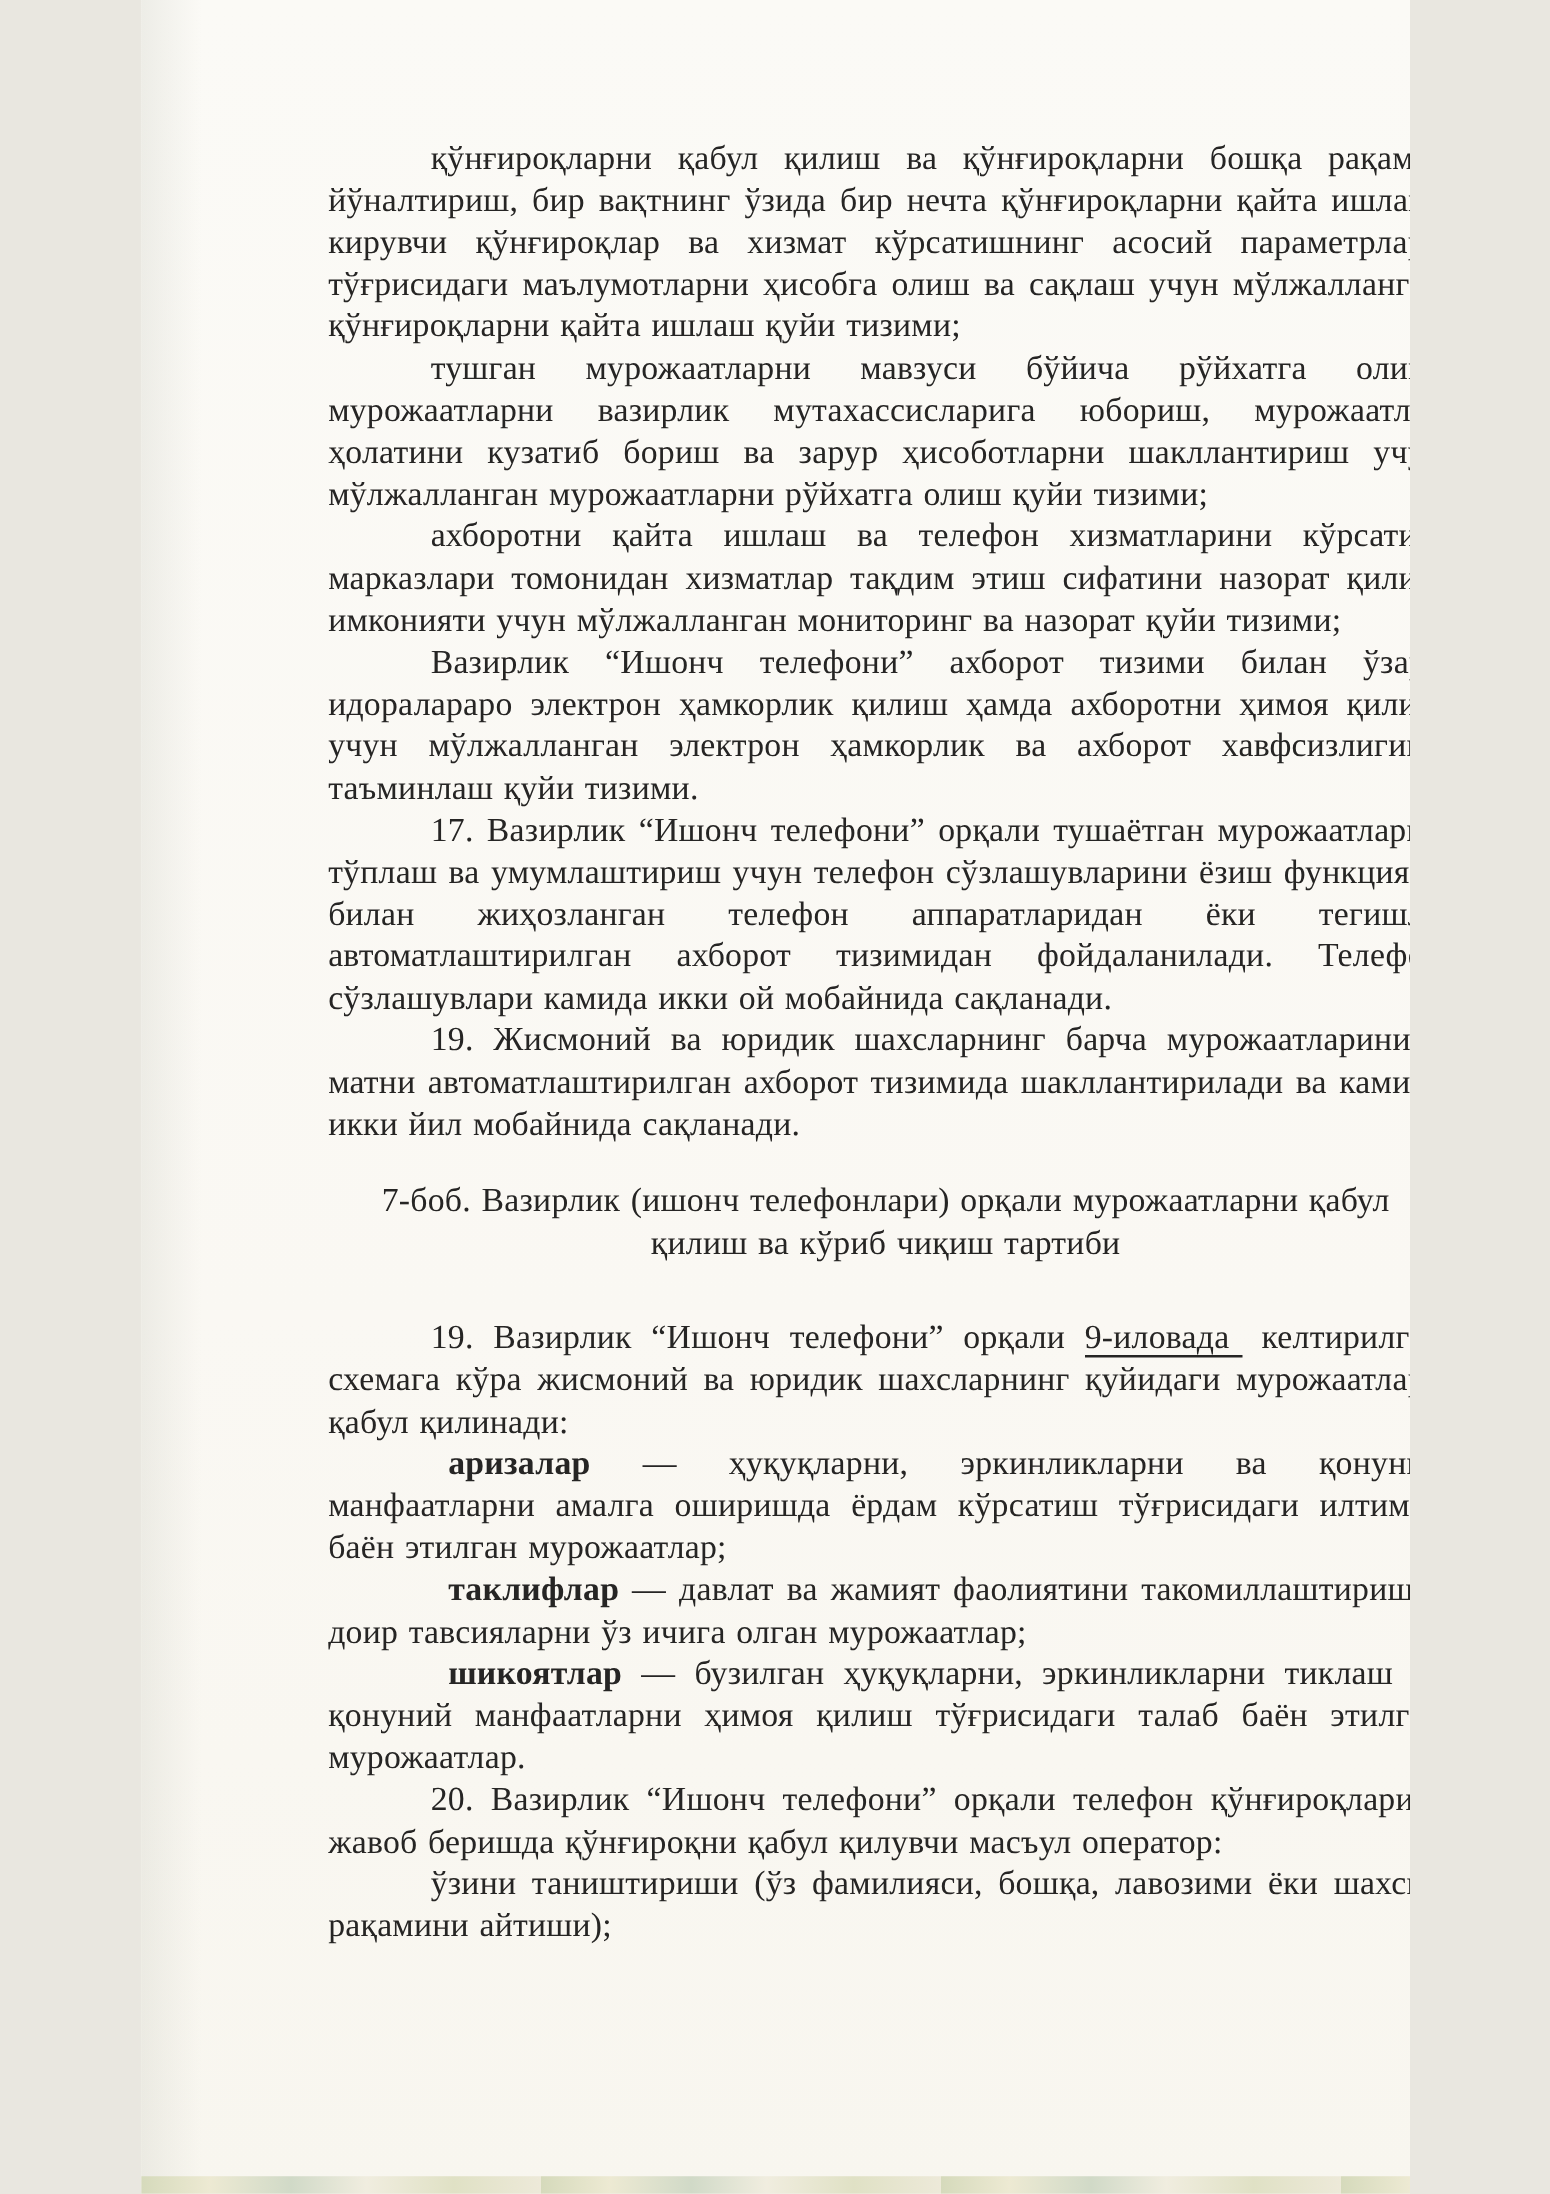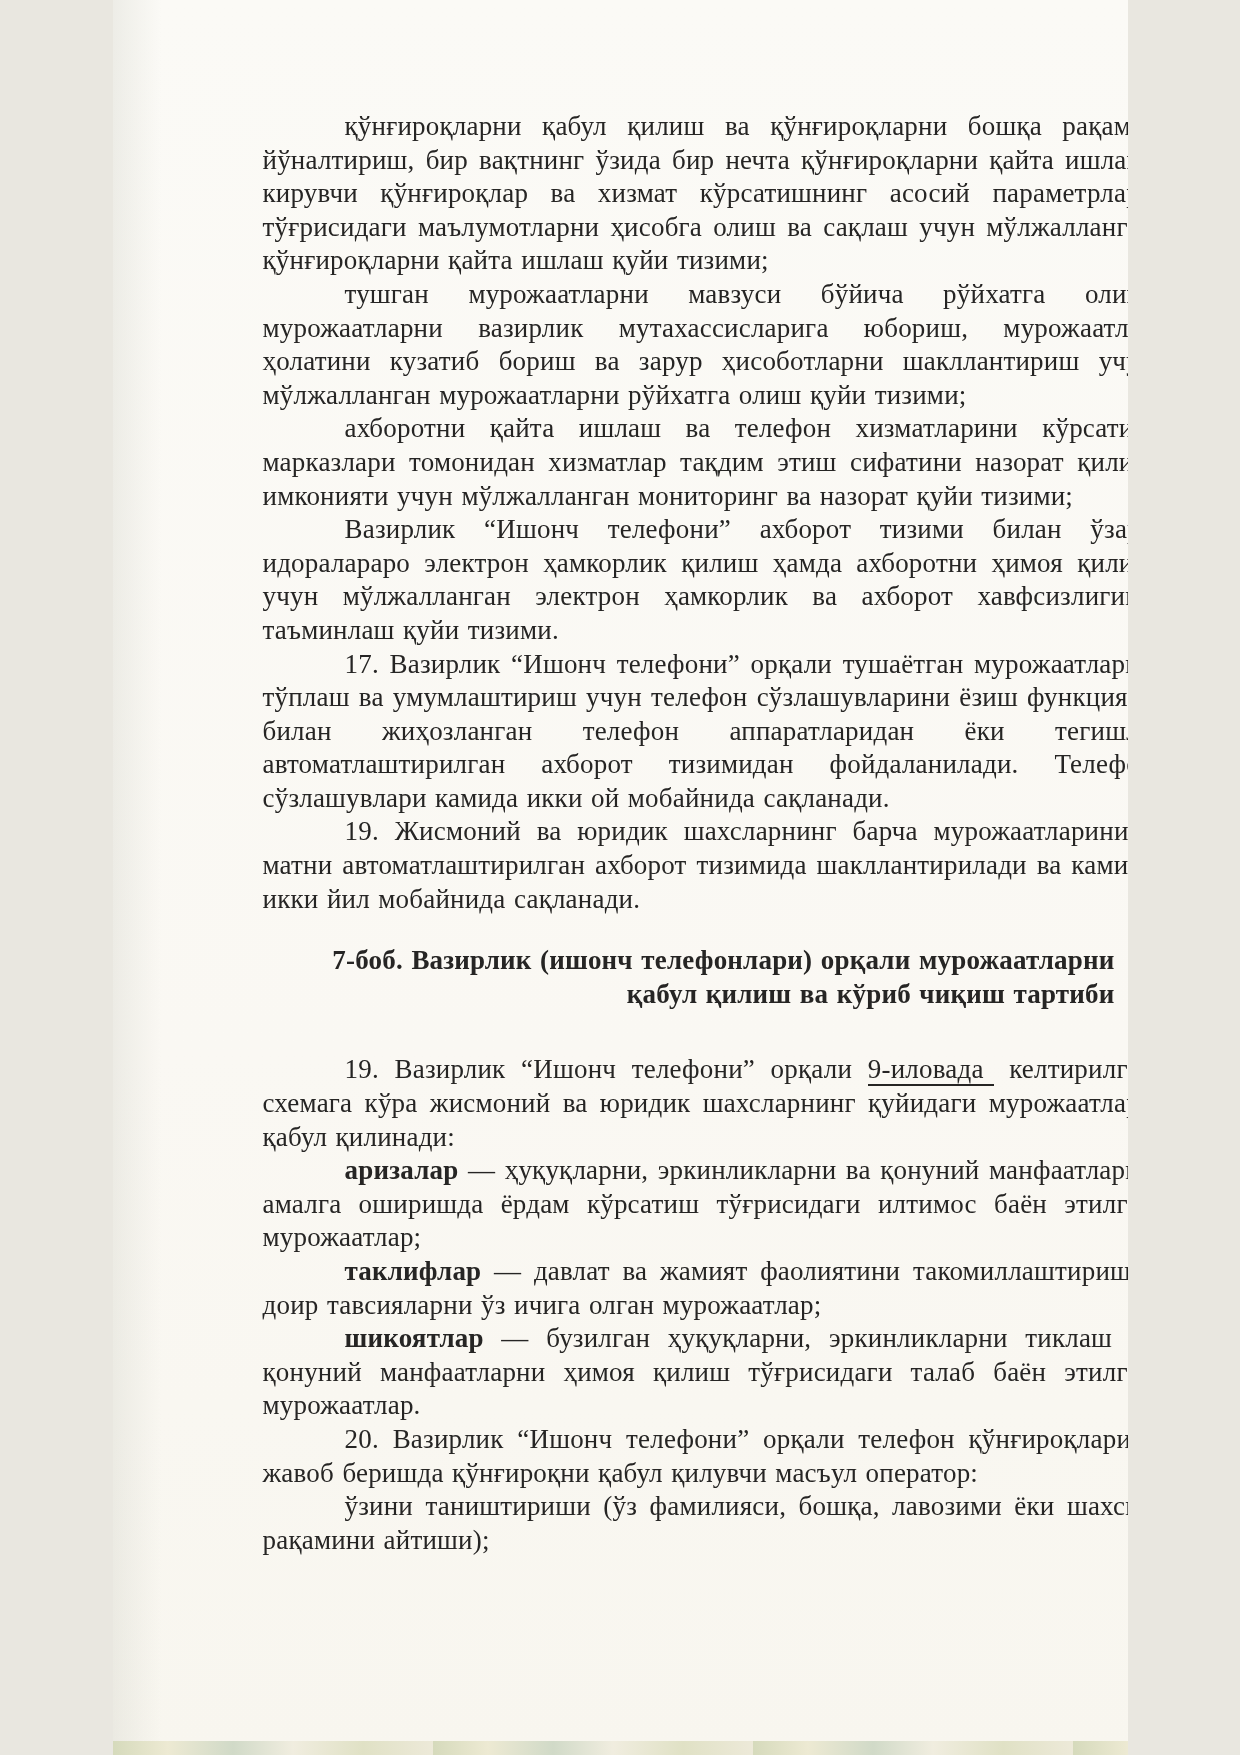--- a/index.html
+++ b/index.html
@@ -43,29 +43,29 @@
     font-size: 27px;
     line-height: 33.6px;
     text-align: justify;
     letter-spacing: 0.2px;
     word-spacing: 1.5px;
   }
   .content p {
     margin: 0;
     text-indent: 82px;
   }
-  .lead-term { font-weight: bold; }
+  .lead-term { font-weight: bold; margin-left: 14px; }
   .u {
     text-decoration: none;
     border-bottom: 2px solid #262524;
     padding-right: 10px;
   }
   .chapter-heading {
-    font-weight: bold;
-    text-align: right;
+    font-weight: normal;
+    text-align: center;
     text-indent: 0 !important;
     margin: 28px 0 42px 0 !important;
     padding: 0 40px;
   }
 </style>
 </head>
 <body>
 
 <div class="page">
   <div class="edge-left"></div>

